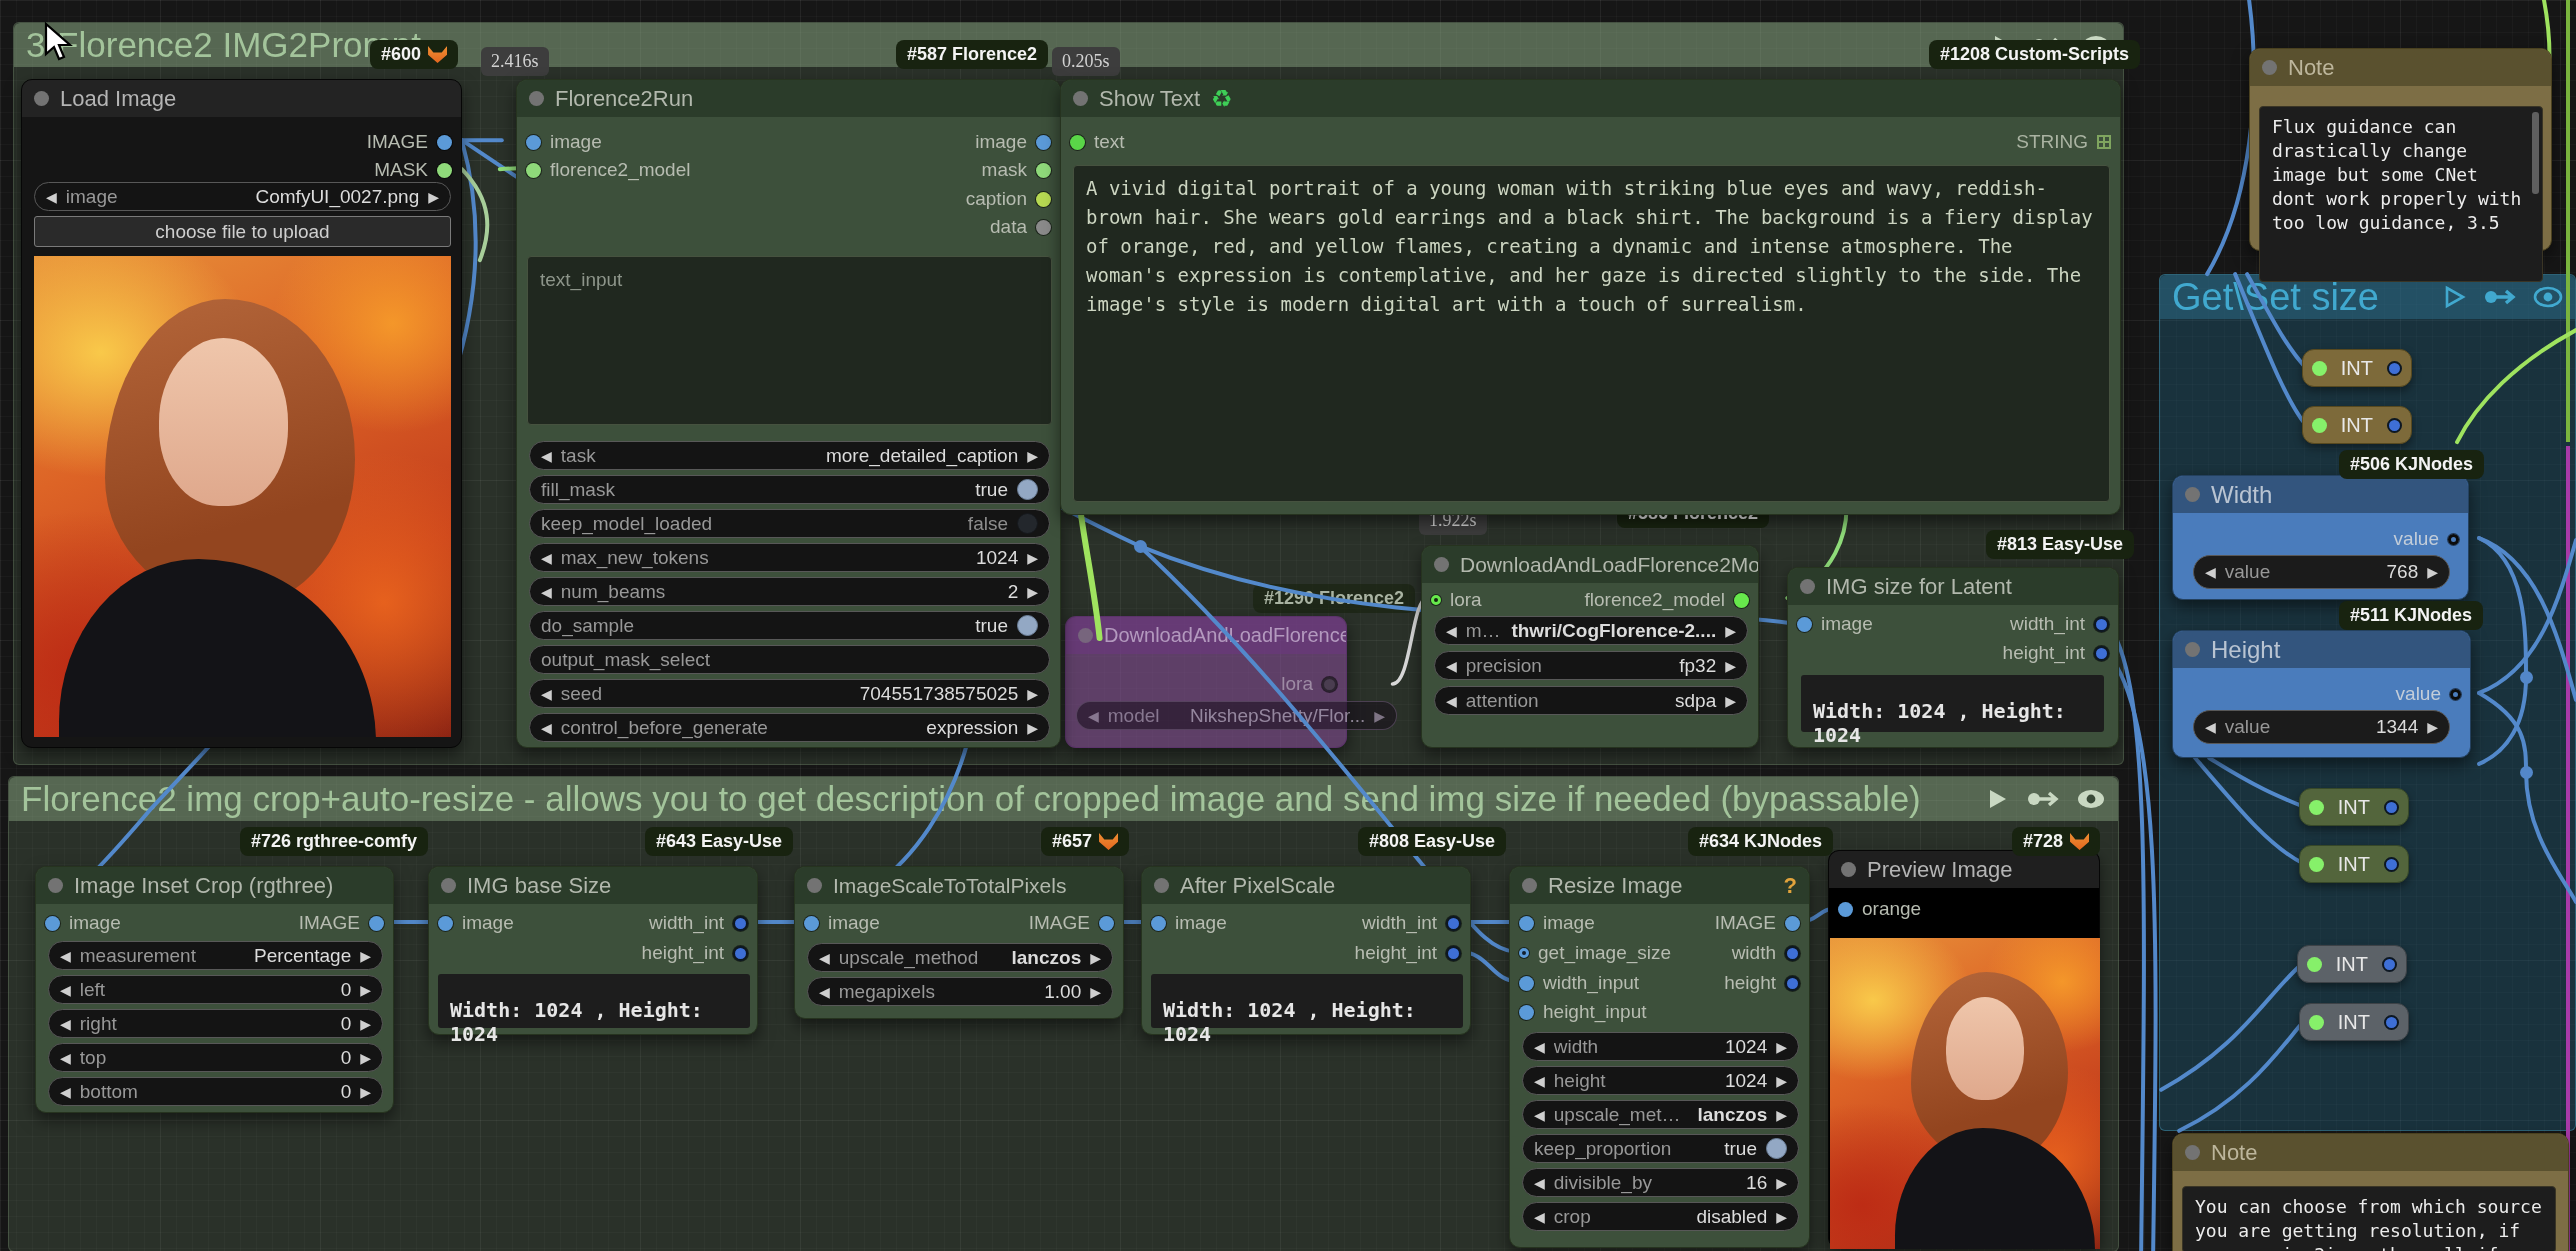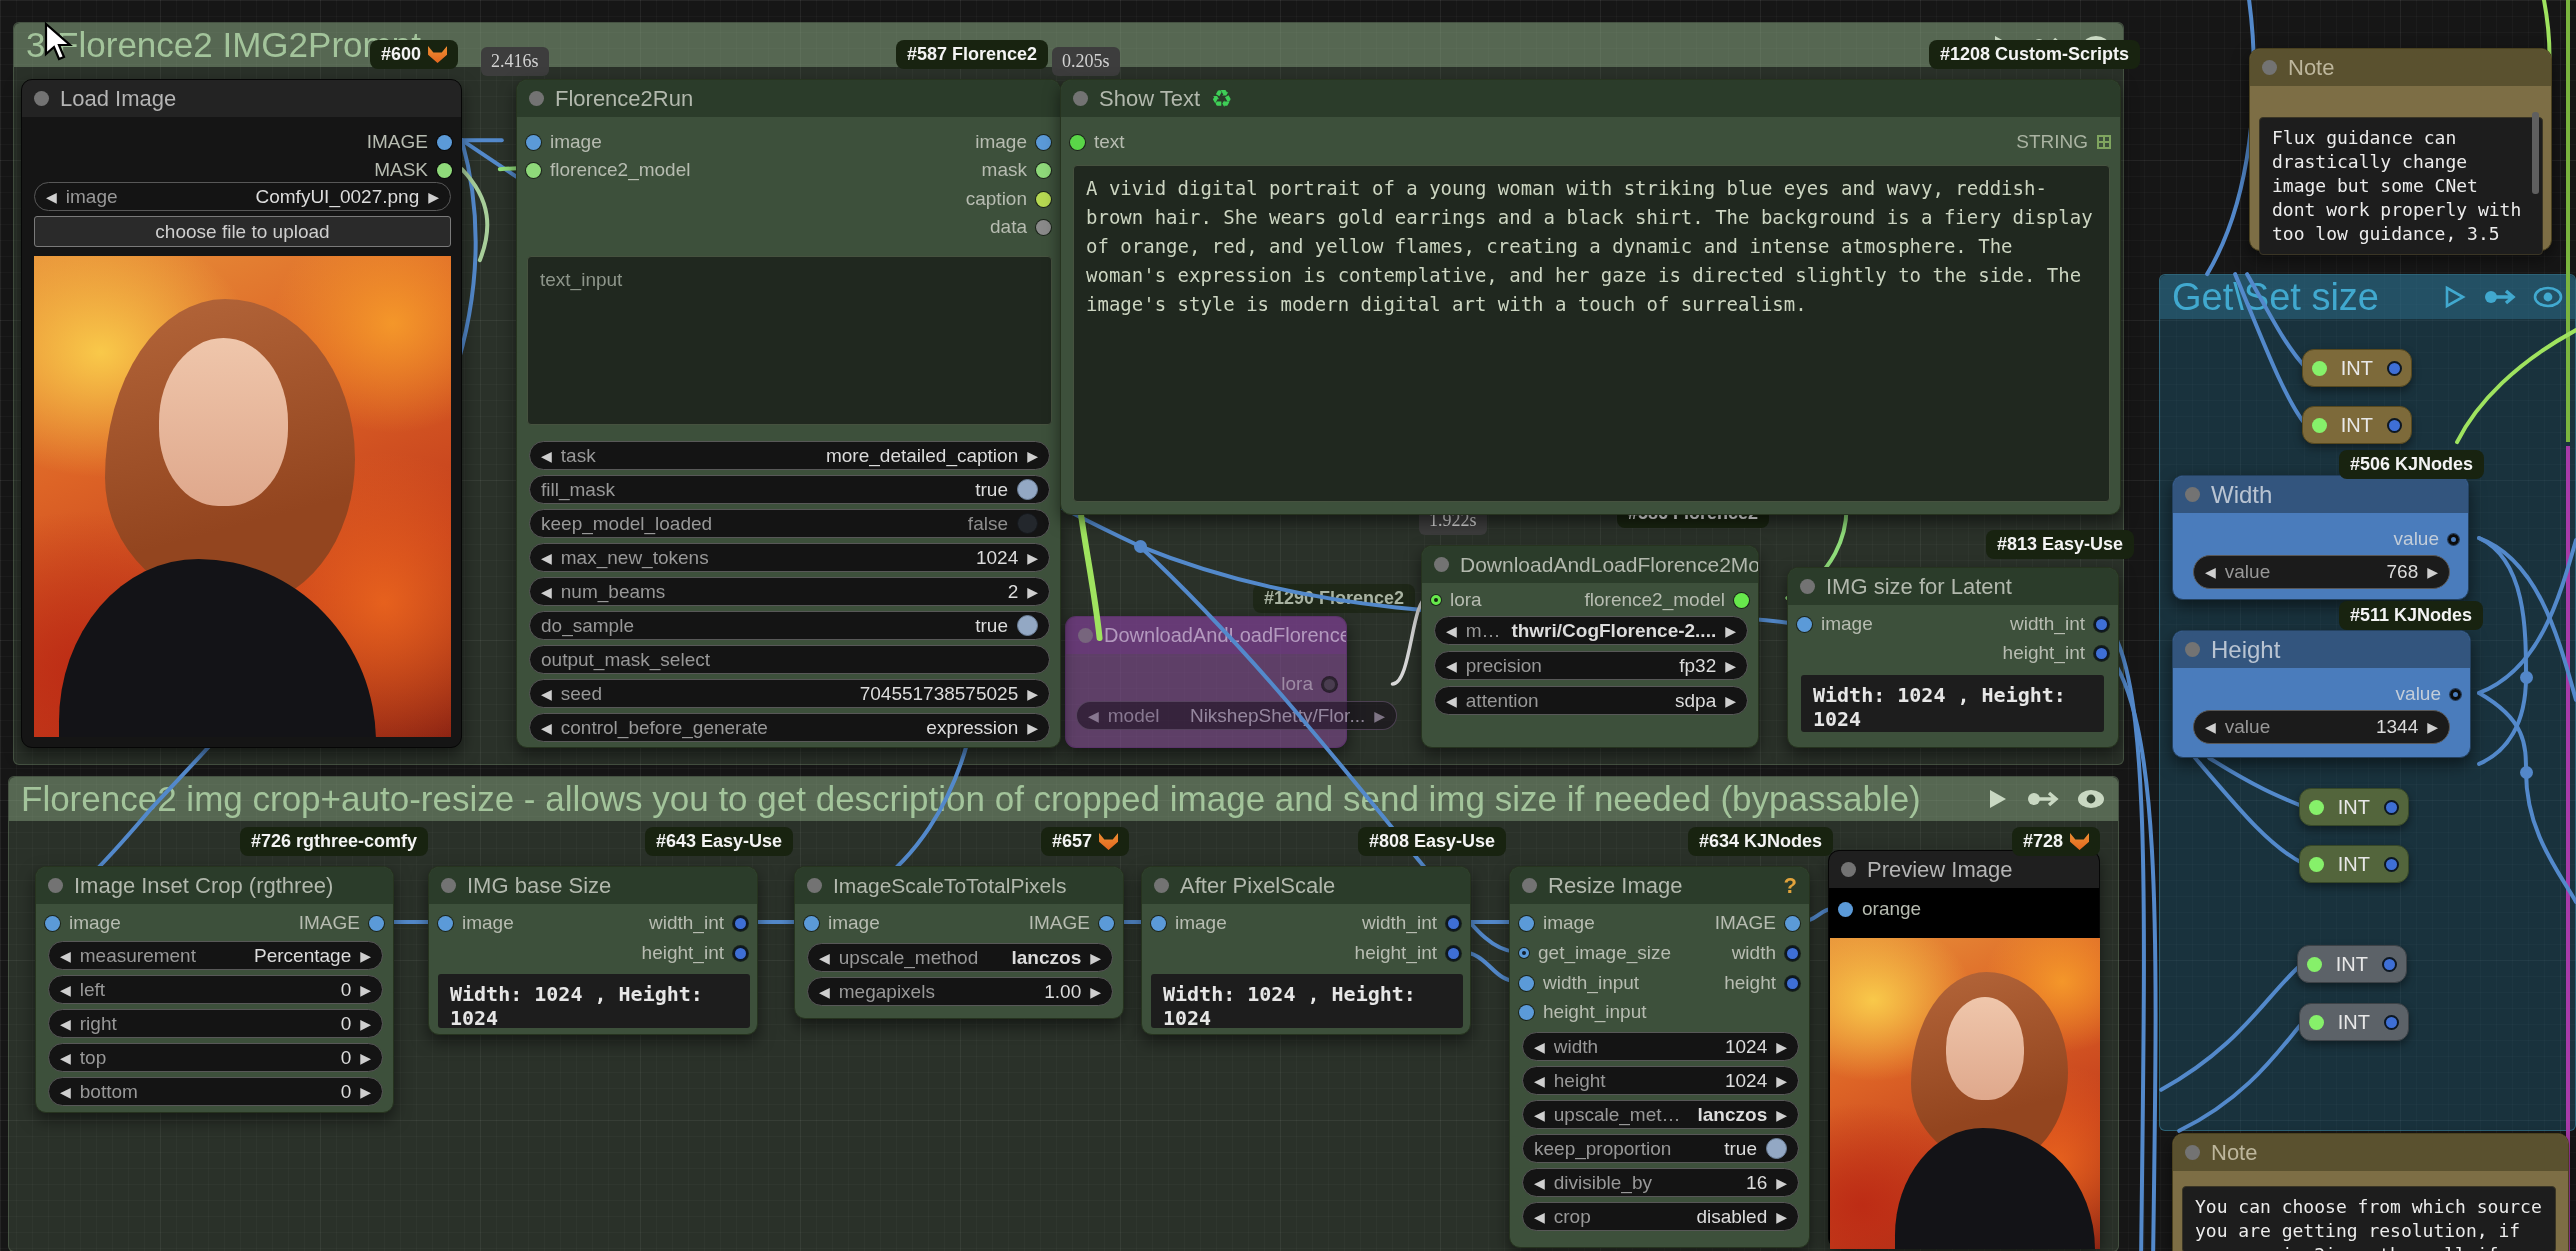--- a/index.html
+++ b/index.html
@@ -41,21 +41,21 @@
 .pdot{width:15px;height:15px;border-radius:50%;flex:none;box-shadow:0 0 0 1px rgba(0,0,0,.55)}
 
 .w{position:absolute;height:29px;background:#141414;border:1.5px solid #585858;border-radius:15px;display:flex;align-items:center;padding:0 11px;font-size:19px;gap:9px}
 .w .arr{color:#cfcfcf;font-size:14px;flex:none;line-height:1}
 .w .wl{color:#989898;overflow:hidden;text-overflow:ellipsis;white-space:nowrap}
 .w .wv{margin-left:auto;color:#dcdcdc;white-space:nowrap}
 .w.btn{justify-content:center;border-radius:3px;background:#2a2a2a;border:1px solid #7a7a7a;color:#cfcfcf}
 .tdot{width:21px;height:21px;border-radius:50%;flex:none}
 .tdot.on{background:#93a8c4;border:1px solid #6c7f98}
 .tdot.off{background:#23272c;border:1px solid #15181c}
-.disp{position:absolute;background:#1d1d1d;color:#e6e6e6;font-family:"DejaVu Sans Mono",monospace;font-weight:bold;font-size:20px;display:flex;align-items:flex-start;padding:8px 12px;border-radius:3px}
+.disp{position:absolute;background:#1d1d1d;color:#e6e6e6;font-family:"DejaVu Sans Mono",monospace;font-weight:bold;font-size:20px;display:flex;align-items:flex-start;padding:24px 12px;border-radius:3px}
 .ta{position:absolute;background:#20281f;border:1px solid #46523f;border-radius:4px;color:#ccd5c1;font-family:"DejaVu Sans Mono",monospace;font-size:19px;line-height:29px;padding:8px 12px;overflow:hidden;white-space:pre-wrap}
 .note-ta{background:#1d1d1d;border:1px solid #3a3525;color:#ececec;line-height:24px;font-size:18px}
 .ta-label{color:#8d958a;font-family:"Liberation Sans",sans-serif;font-size:19px}
 
 .badge{position:absolute;background:#182310;color:#f4f4f4;font-weight:bold;font-size:18px;padding:4px 11px;border-radius:8px;white-space:nowrap;display:flex;gap:7px;align-items:center;z-index:4}
 .badge.dim{background:rgba(26,36,18,.72);color:#a9b3a2}
 .timer{position:absolute;background:#3d3d3d;color:#d2d2d2;font-size:18px;padding:4px 10px;border-radius:6px;white-space:nowrap;z-index:1;font-family:"Liberation Serif",serif}
 .fox{width:19px;height:17px;background:linear-gradient(180deg,#f08f33,#e2661f);clip-path:polygon(0 0,28% 38%,72% 38%,100% 0,100% 52%,50% 100%,0 52%);flex:none}
 
 .intpill{position:absolute;width:110px;height:38px;border-radius:12px;display:flex;align-items:center;padding:0 9px;gap:8px;box-shadow:0 4px 9px rgba(0,0,0,.4)}
@@ -414,21 +414,21 @@
       <span>height_int</span>
     </div>
   <div class="disp" style="left:13px;top:107px;width:303px;height:57px">Width: 1024 , Height: 1024</div>
 </div>
 
 <div class="node note-node z2" style="left:2249px;top:48px;width:303px;height:203px">
   <div class="nh">
       <span class="ndot"></span>
       <span>Note</span>
     </div>
-  <div class="ta note-ta" style="left:9px;top:68px;width:284px;height:138px">Flux guidance can drastically change image but some CNet dont work properly with too low guidance, 3.5</div>
+  <div class="ta note-ta" style="left:9px;top:57px;width:284px;height:176px">Flux guidance can drastically change image but some CNet dont work properly with too low guidance, 3.5</div>
   <div class="scrollthumb" style="left:282px;top:63px;height:82px"></div>
 </div>
 
 <div class="intpill int-brown z2" style="left:2302px;top:349px">
     <span class="dot-in"></span>
     <span class="plabel">INT</span>
     <span class="dot-out"></span>
   </div>
 <div class="intpill int-brown z2" style="left:2302px;top:406px">
     <span class="dot-in"></span>

